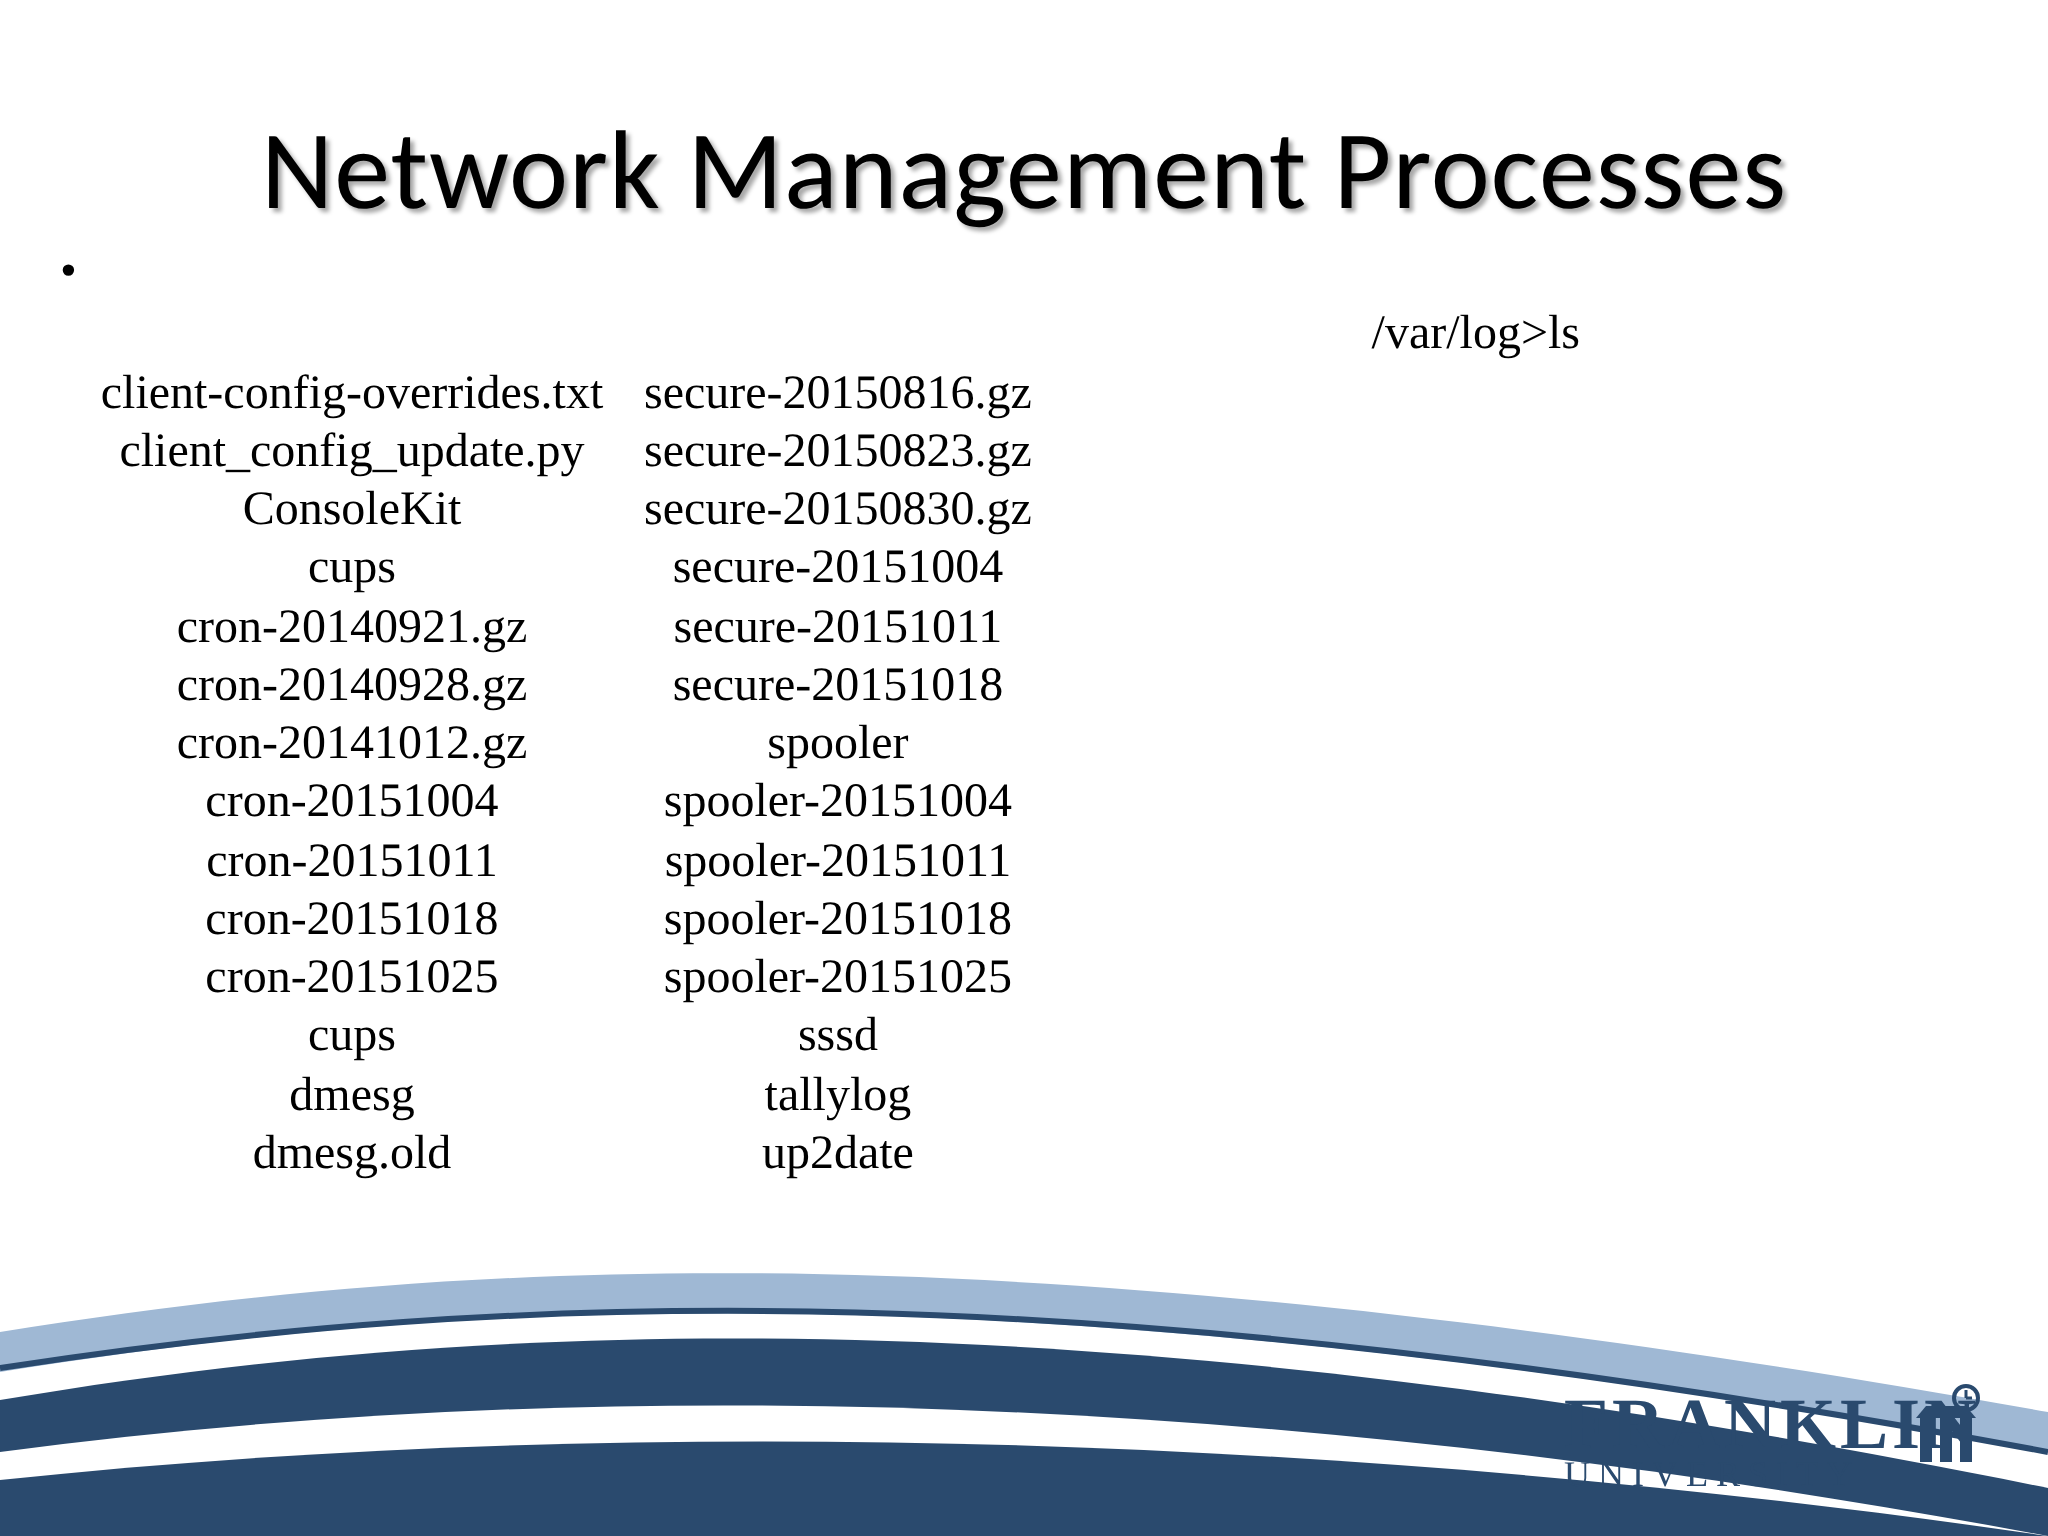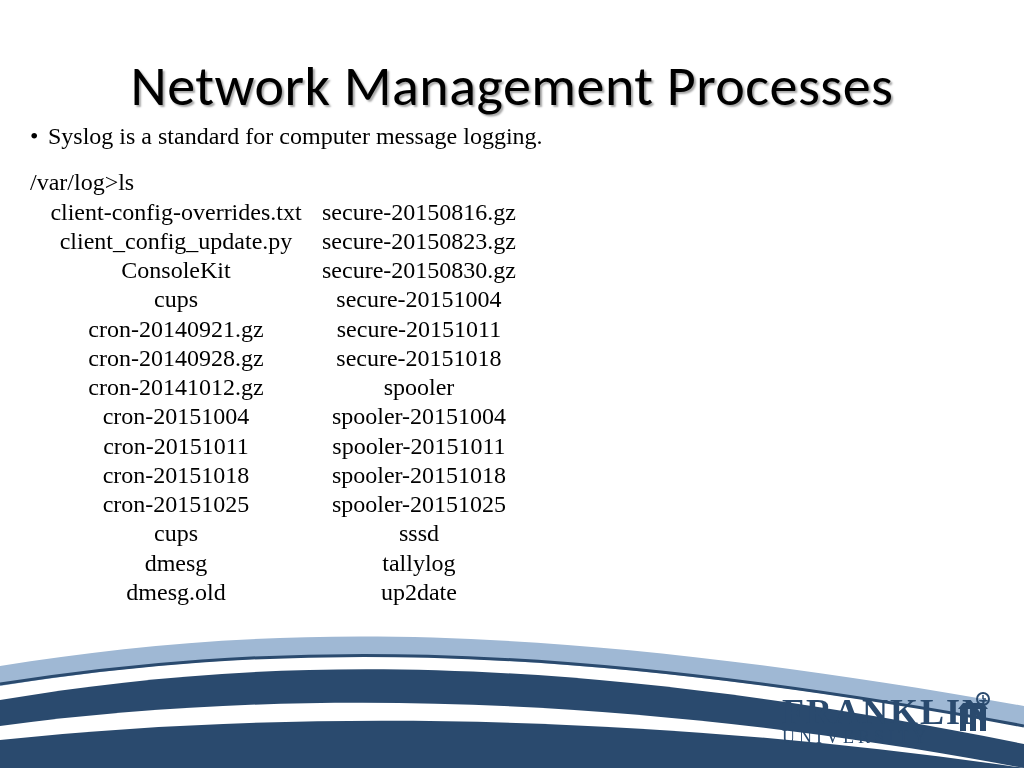--- a/index.html
+++ b/index.html
@@ -42,21 +42,22 @@
   }
   .bullet-row {
     display: flex;
     align-items: baseline;
   }
   .bullet {
     width: 18px;
     flex-shrink: 0;
   }
   .cmd {
-    margin-top: 17px;
+    margin-top: 2px;
+    text-align: right;
   }
   table.listing {
     border-collapse: collapse;
     margin-top: 0;
     text-align: center;
   }
   table.listing td {
     padding: 0;
     vertical-align: top;
     font-size: 24px;
@@ -104,21 +105,20 @@
 </head>
 <body>
 
 <div class="slide">
 
   <div class="title">Network Management Processes</div>
 
   <div class="body">
     <div class="bullet-row">
       <span class="bullet">•</span>
-      <span>Syslog is a standard for computer message logging.</span>
     </div>
     <div class="cmd">/var/log&gt;ls</div>
     <table class="listing">
       <tbody id="listing-body">
           <tr>
             <td class="c1">client-config-overrides.txt</td>
             <td>secure-20150816.gz</td>
           </tr>
           <tr>
             <td class="c1">client_config_update.py</td>

